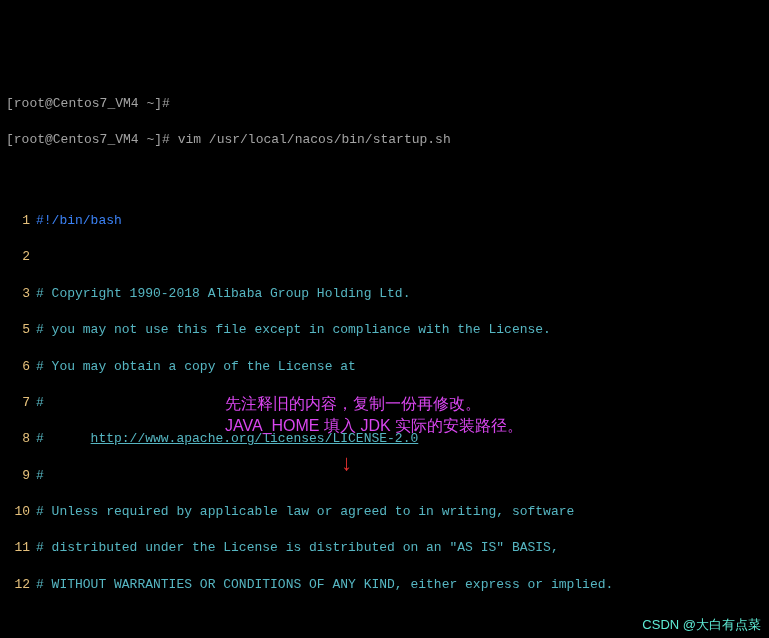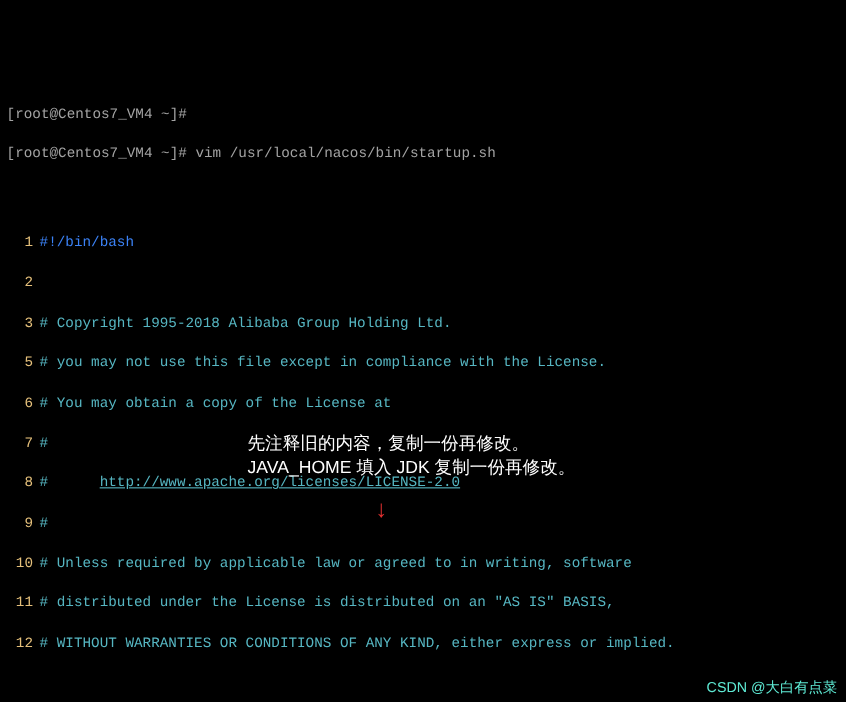--- a/index.html
+++ b/index.html
@@ -15,37 +15,37 @@
       position: relative;
       white-space: pre;
     }
     .term { padding: 4px 6px; }
     .prompt-line { white-space: pre; }
     .white { color: #a3a3a3; }
     .gray { color: #3b82f6; }
     .cyan { color: #56b6c2; }
     .lineno { color: #e5c07b; display: inline-block; width: 24px; text-align: right; margin-right: 6px; }
     .code-row { white-space: pre; }
-    .annot { position: absolute; color: #ffffff; font-family: 'Microsoft YaHei', sans-serif; font-size: 16px; white-space: normal; }
+    .annot { position: absolute; color: #d946ef; font-family: 'Microsoft YaHei', sans-serif; font-size: 16px; white-space: normal; }
     .arrow { position: absolute; color: #e03030; font-size: 22px; }
     .watermark { position: absolute; bottom: 4px; right: 8px; color: #5eead4; font-family: sans-serif; font-size: 13px; }
   </style>
 </head>
 <body>
 
 
 
 <div class="term">
 <div class="prompt-line"><span class="white">[root@Centos7_VM4 ~]# </span><span class="white"></span></div>
 <div class="prompt-line"><span class="white">[root@Centos7_VM4 ~]# </span><span class="white">vim /usr/local/nacos/bin/startup.sh</span></div>
 <div style="height:8px"></div>
 
 <div class="code-row"><span class="lineno">1</span><span class="gray">#!/bin/bash</span></div>
 <div class="code-row"><span class="lineno">2</span><span class="gray"></span></div>
-<div class="code-row"><span class="lineno">3</span><span class="cyan"># Copyright 1995-2018 Alibaba Group Holding Ltd.</span></div>
+<div class="code-row"><span class="lineno">3</span><span class="cyan"># Copyright 1990-2018 Alibaba Group Holding Ltd.</span></div>
 <div class="code-row"><span class="lineno">5</span><span class="cyan"># you may not use this file except in compliance with the License.</span></div>
 <div class="code-row"><span class="lineno">6</span><span class="cyan"># You may obtain a copy of the License at</span></div>
 <div class="code-row"><span class="lineno">7</span><span class="cyan">#</span></div>
 <div class="code-row"><span class="lineno">8</span><span class="cyan">#      </span><span class="cyan" style="text-decoration:underline">http://www.apache.org/licenses/LICENSE-2.0</span></div>
 <div class="code-row"><span class="lineno">9</span><span class="cyan">#</span></div>
 <div class="code-row"><span class="lineno">10</span><span class="cyan"># Unless required by applicable law or agreed to in writing, software</span></div>
 <div class="code-row"><span class="lineno">11</span><span class="cyan"># distributed under the License is distributed on an "AS IS" BASIS,</span></div>
 <div class="code-row"><span class="lineno">12</span><span class="cyan"># WITHOUT WARRANTIES OR CONDITIONS OF ANY KIND, either express or implied.</span></div>
 
 
@@ -72,20 +72,20 @@
 
 
 
 
 
 
 </div>
 
 <div class="annot" style="top:393px; left:225px;">
   <div>先注释旧的内容，复制一份再修改。</div>
-  <div>JAVA_HOME 填入 JDK 复制一份再修改。</div>
+  <div>JAVA_HOME 填入 JDK 实际的安装路径。</div>
 </div>
 <div class="arrow" style="top:450px; left:340px;">↓</div>
 
 <div class="watermark">CSDN @大白有点菜</div>
 
 
 
 
 </body></html>

